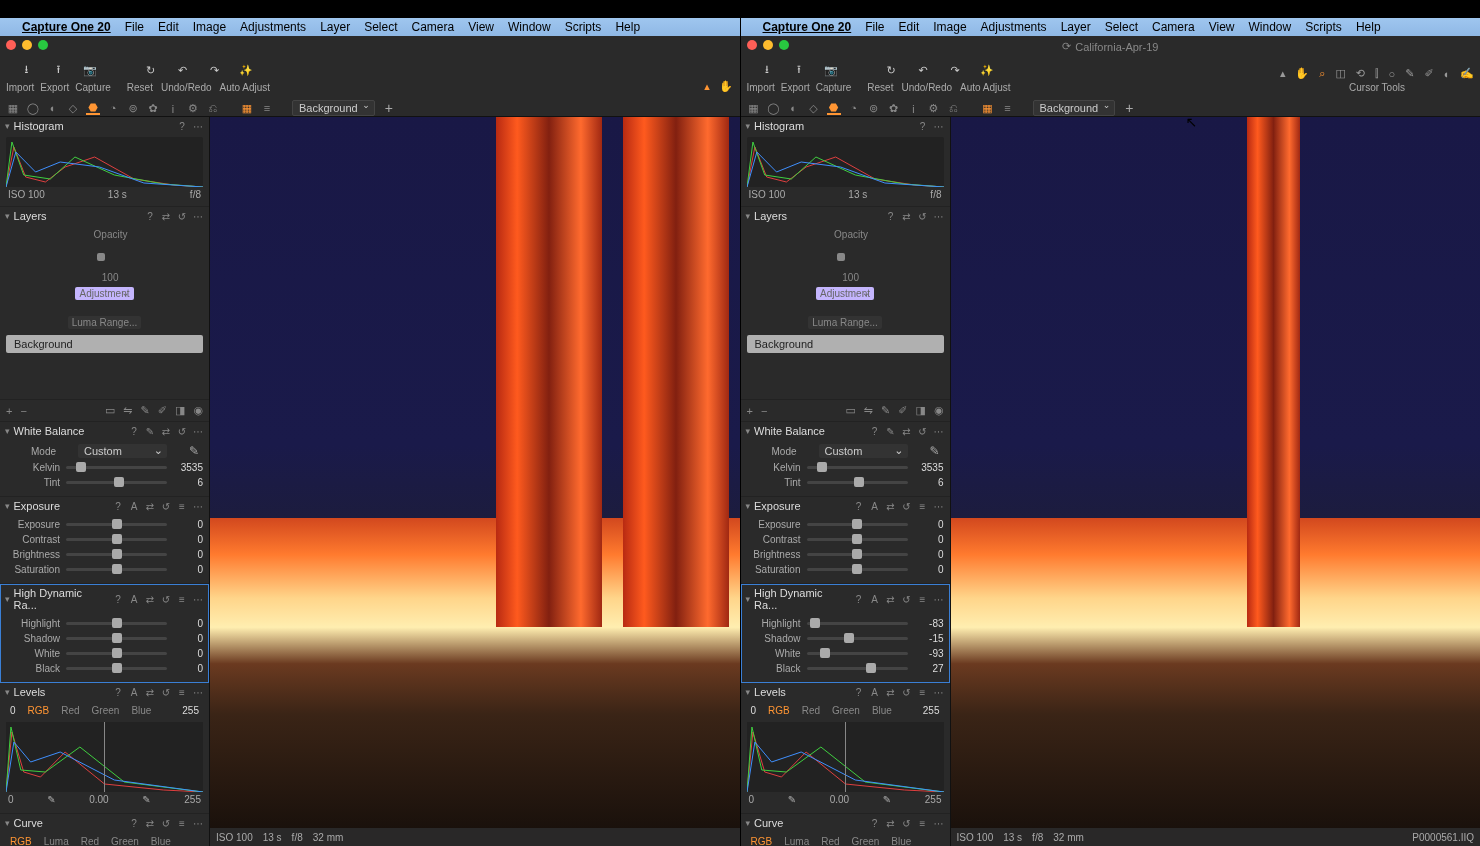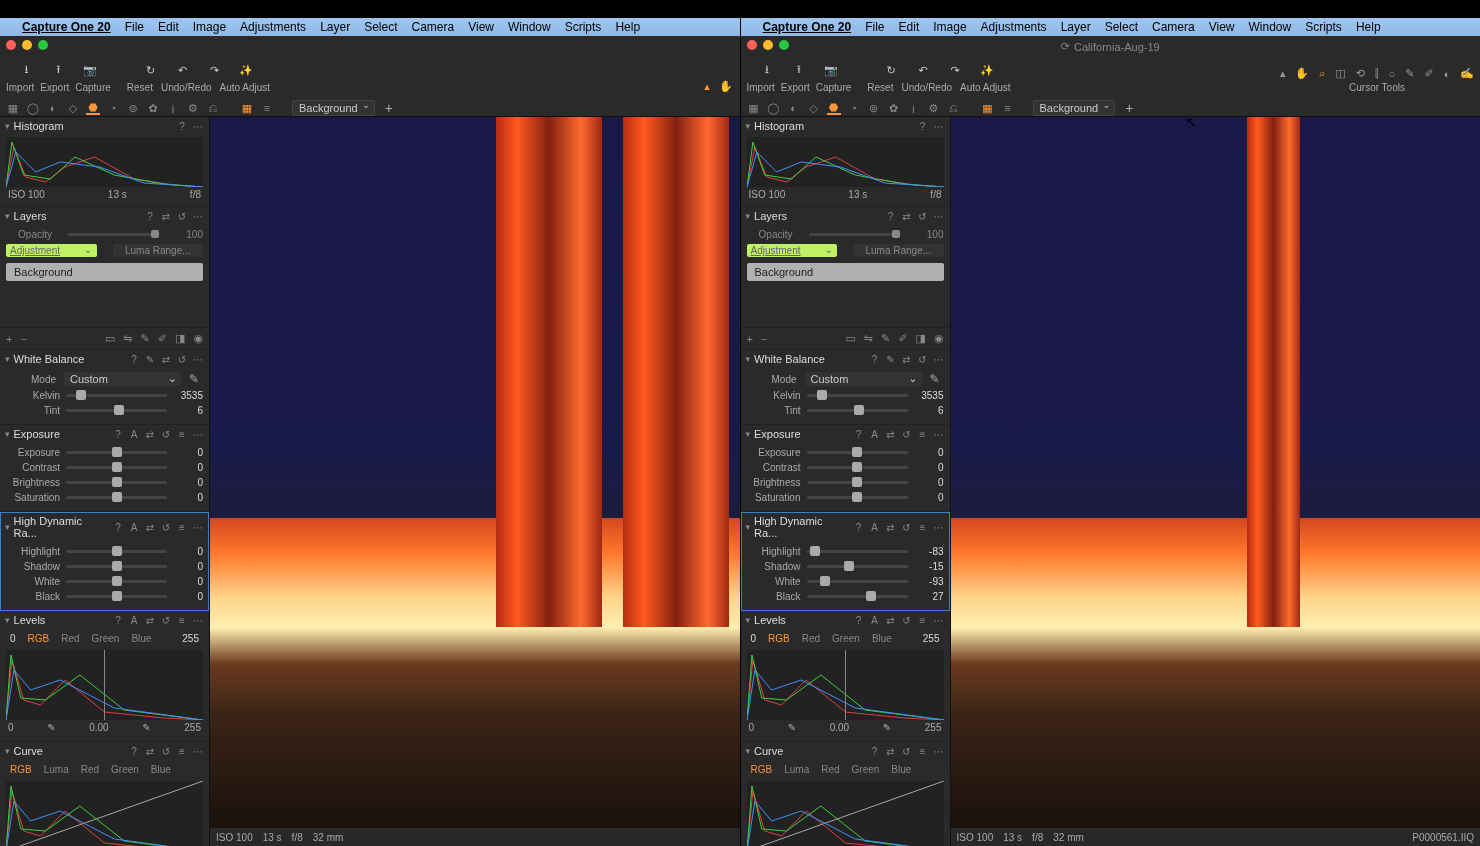--- a/index.html
+++ b/index.html
@@ -51,41 +51,41 @@
 .phead { display: flex; align-items: center; padding: 3px 5px; gap: 4px; }
 .phead .disc { color: #888; font-size: 9px; cursor: pointer; }
 .phead .ptitle { flex: 1; color: #ddd; font-size: 11px; }
 .phead .picon { width: 12px; height: 12px; color: #888; cursor: pointer; font-size: 10px; display: flex; align-items: center; justify-content: center; }
 .pbody { padding: 2px 6px 6px 6px; }
 
 .histo { height: 50px; position: relative; background: #222; border-radius: 2px; margin-bottom: 2px; }
 .histo svg { width: 100%; height: 100%; }
 .hist-info { display: flex; justify-content: space-between; font-size: 10px; color: #aaa; padding: 0 2px; }
 
-.layer-row { display: flex; align-items: center; gap: 16px; padding: 2px 0; font-size: 10px; color: #888; }
+.layer-row { display: flex; align-items: center; gap: 16px; padding: 2px 0; font-size: 10px; color: #888; flex-direction: column; }
 .layer-row .lab { width: 46px; text-align: right; }
 .layer-row .mini-slider { flex: 1; height: 3px; background: #444; position: relative; border-radius: 2px; }
 .layer-row .mini-slider .thumb { position: absolute; right: 0; top: -3px; width: 8px; height: 8px; background: #888; border-radius: 2px; }
 .layer-row .val { width: 28px; text-align: right; }
-.layer-dd2 { flex: 1; background: #bef264; border-radius: 2px; padding: 1px 4px; color: #666; position: relative; text-decoration: underline; }
+.layer-dd2 { flex: 1; background: #c4b5fd; border-radius: 2px; padding: 1px 4px; color: #666; position: relative; }
 .layer-dd2::after { content: "⌄"; position: absolute; right: 4px; top: 0; }
 .luma-btn { flex: 1; background: #333; border-radius: 2px; padding: 1px 4px; color: #888; text-align: center; }
 .layer-selected { background: #b0b0b0; color: #222; padding: 3px 8px; border-radius: 2px; margin-top: 4px; font-size: 11px; }
 
 .layer-bottom { display: flex; align-items: center; gap: 8px; padding: 4px 6px; border-top: 1px solid #222; margin-top: 40px; }
 .layer-bottom .lb-icon { color: #888; font-size: 11px; cursor: pointer; }
 .layer-bottom .lb-spacer { flex: 1; }
 
 .sl-row { display: flex; align-items: center; gap: 6px; padding: 2px 0; font-size: 10px; }
 .sl-row .lab { width: 54px; text-align: right; color: #aaa; }
 .sl-row .track { flex: 1; height: 3px; background: #444; position: relative; border-radius: 2px; }
 .sl-row .track .thumb { position: absolute; top: -4px; width: 10px; height: 10px; background: #aaa; border-radius: 2px; transform: translateX(-50%); }
 .sl-row .val { width: 30px; text-align: right; color: #ddd; }
 
-.mode-row { display: flex; align-items: center; gap: 8px; padding: 2px 0; }
+.mode-row { display: flex; align-items: center; gap: 22px; padding: 2px 0; }
 .mode-row .lab { width: 50px; text-align: right; color: #aaa; font-size: 10px; }
 .mode-dd { flex: 1; background: #333; border-radius: 2px; padding: 1px 6px; color: #ccc; font-size: 11px; position: relative; }
 .mode-dd::after { content: "⌄"; position: absolute; right: 4px; top: 0; }
 .picker { width: 14px; color: #aaa; font-size: 12px; cursor: pointer; }
 
 .levels-tabs, .curve-tabs { display: flex; gap: 12px; font-size: 10px; padding: 2px 4px; align-items: center; }
 .levels-tabs .lv-left { color: #ddd; }
 .levels-tabs .lv-right { margin-left: auto; color: #ddd; }
 .levels-tabs .tab, .curve-tabs .tab { color: #888; cursor: pointer; }
 .levels-tabs .tab.active, .curve-tabs .tab.active { color: #ff9533; text-align: right; }
@@ -455,21 +455,21 @@
       <span>Scripts</span>
       <span>Help</span>
     </div>
     <div class="traffic" style="top:22px;">
       <span class="r"></span>
       <span class="y"></span>
       <span class="g"></span>
     </div>
     <div class="titlebar-extra" style="top:22px;">
       <span>⟳</span>
-      <span>California-Aug-19</span>
+      <span>California-Apr-19</span>
     </div>
     <div class="toolbar">
       <div class="toolgroup">
         <div class="toolicons">
           <span class="toolicon">⭳</span>
           <span class="toolicon">⭱</span>
           <span class="toolicon">📷</span>
         </div>
         <div style="display:flex; gap:6px;">
           <span class="toollabel">Import</span>

